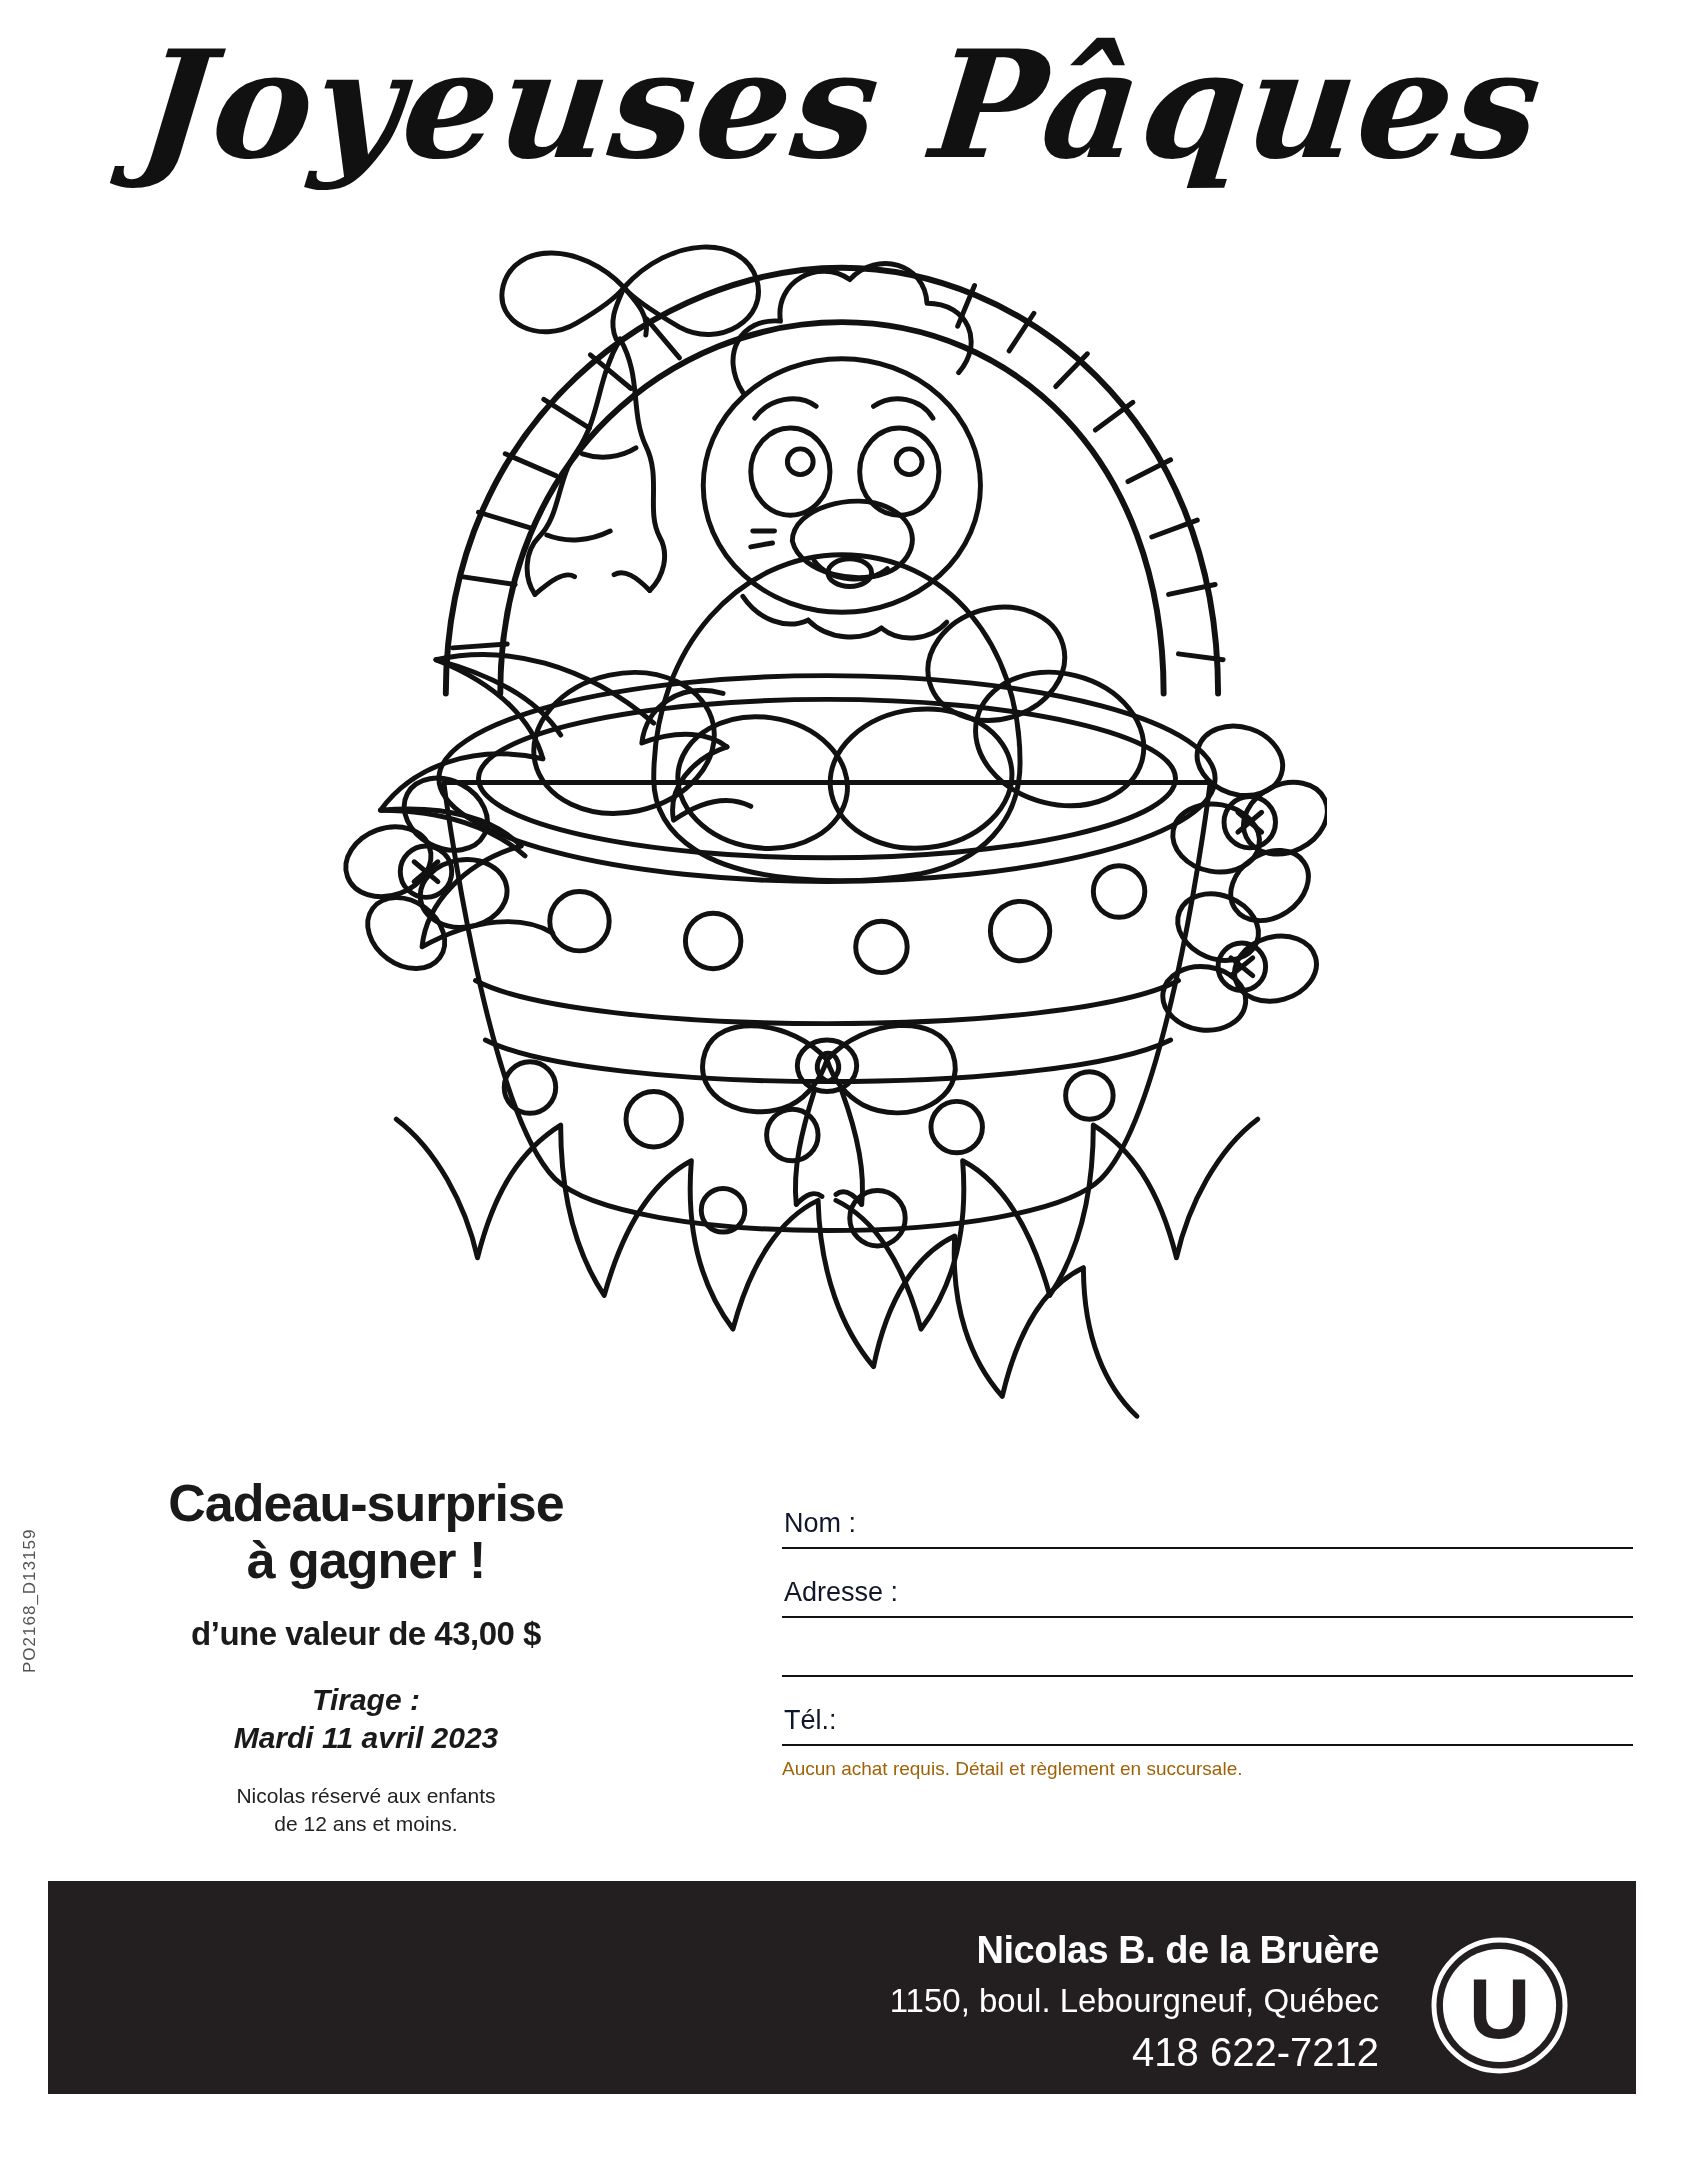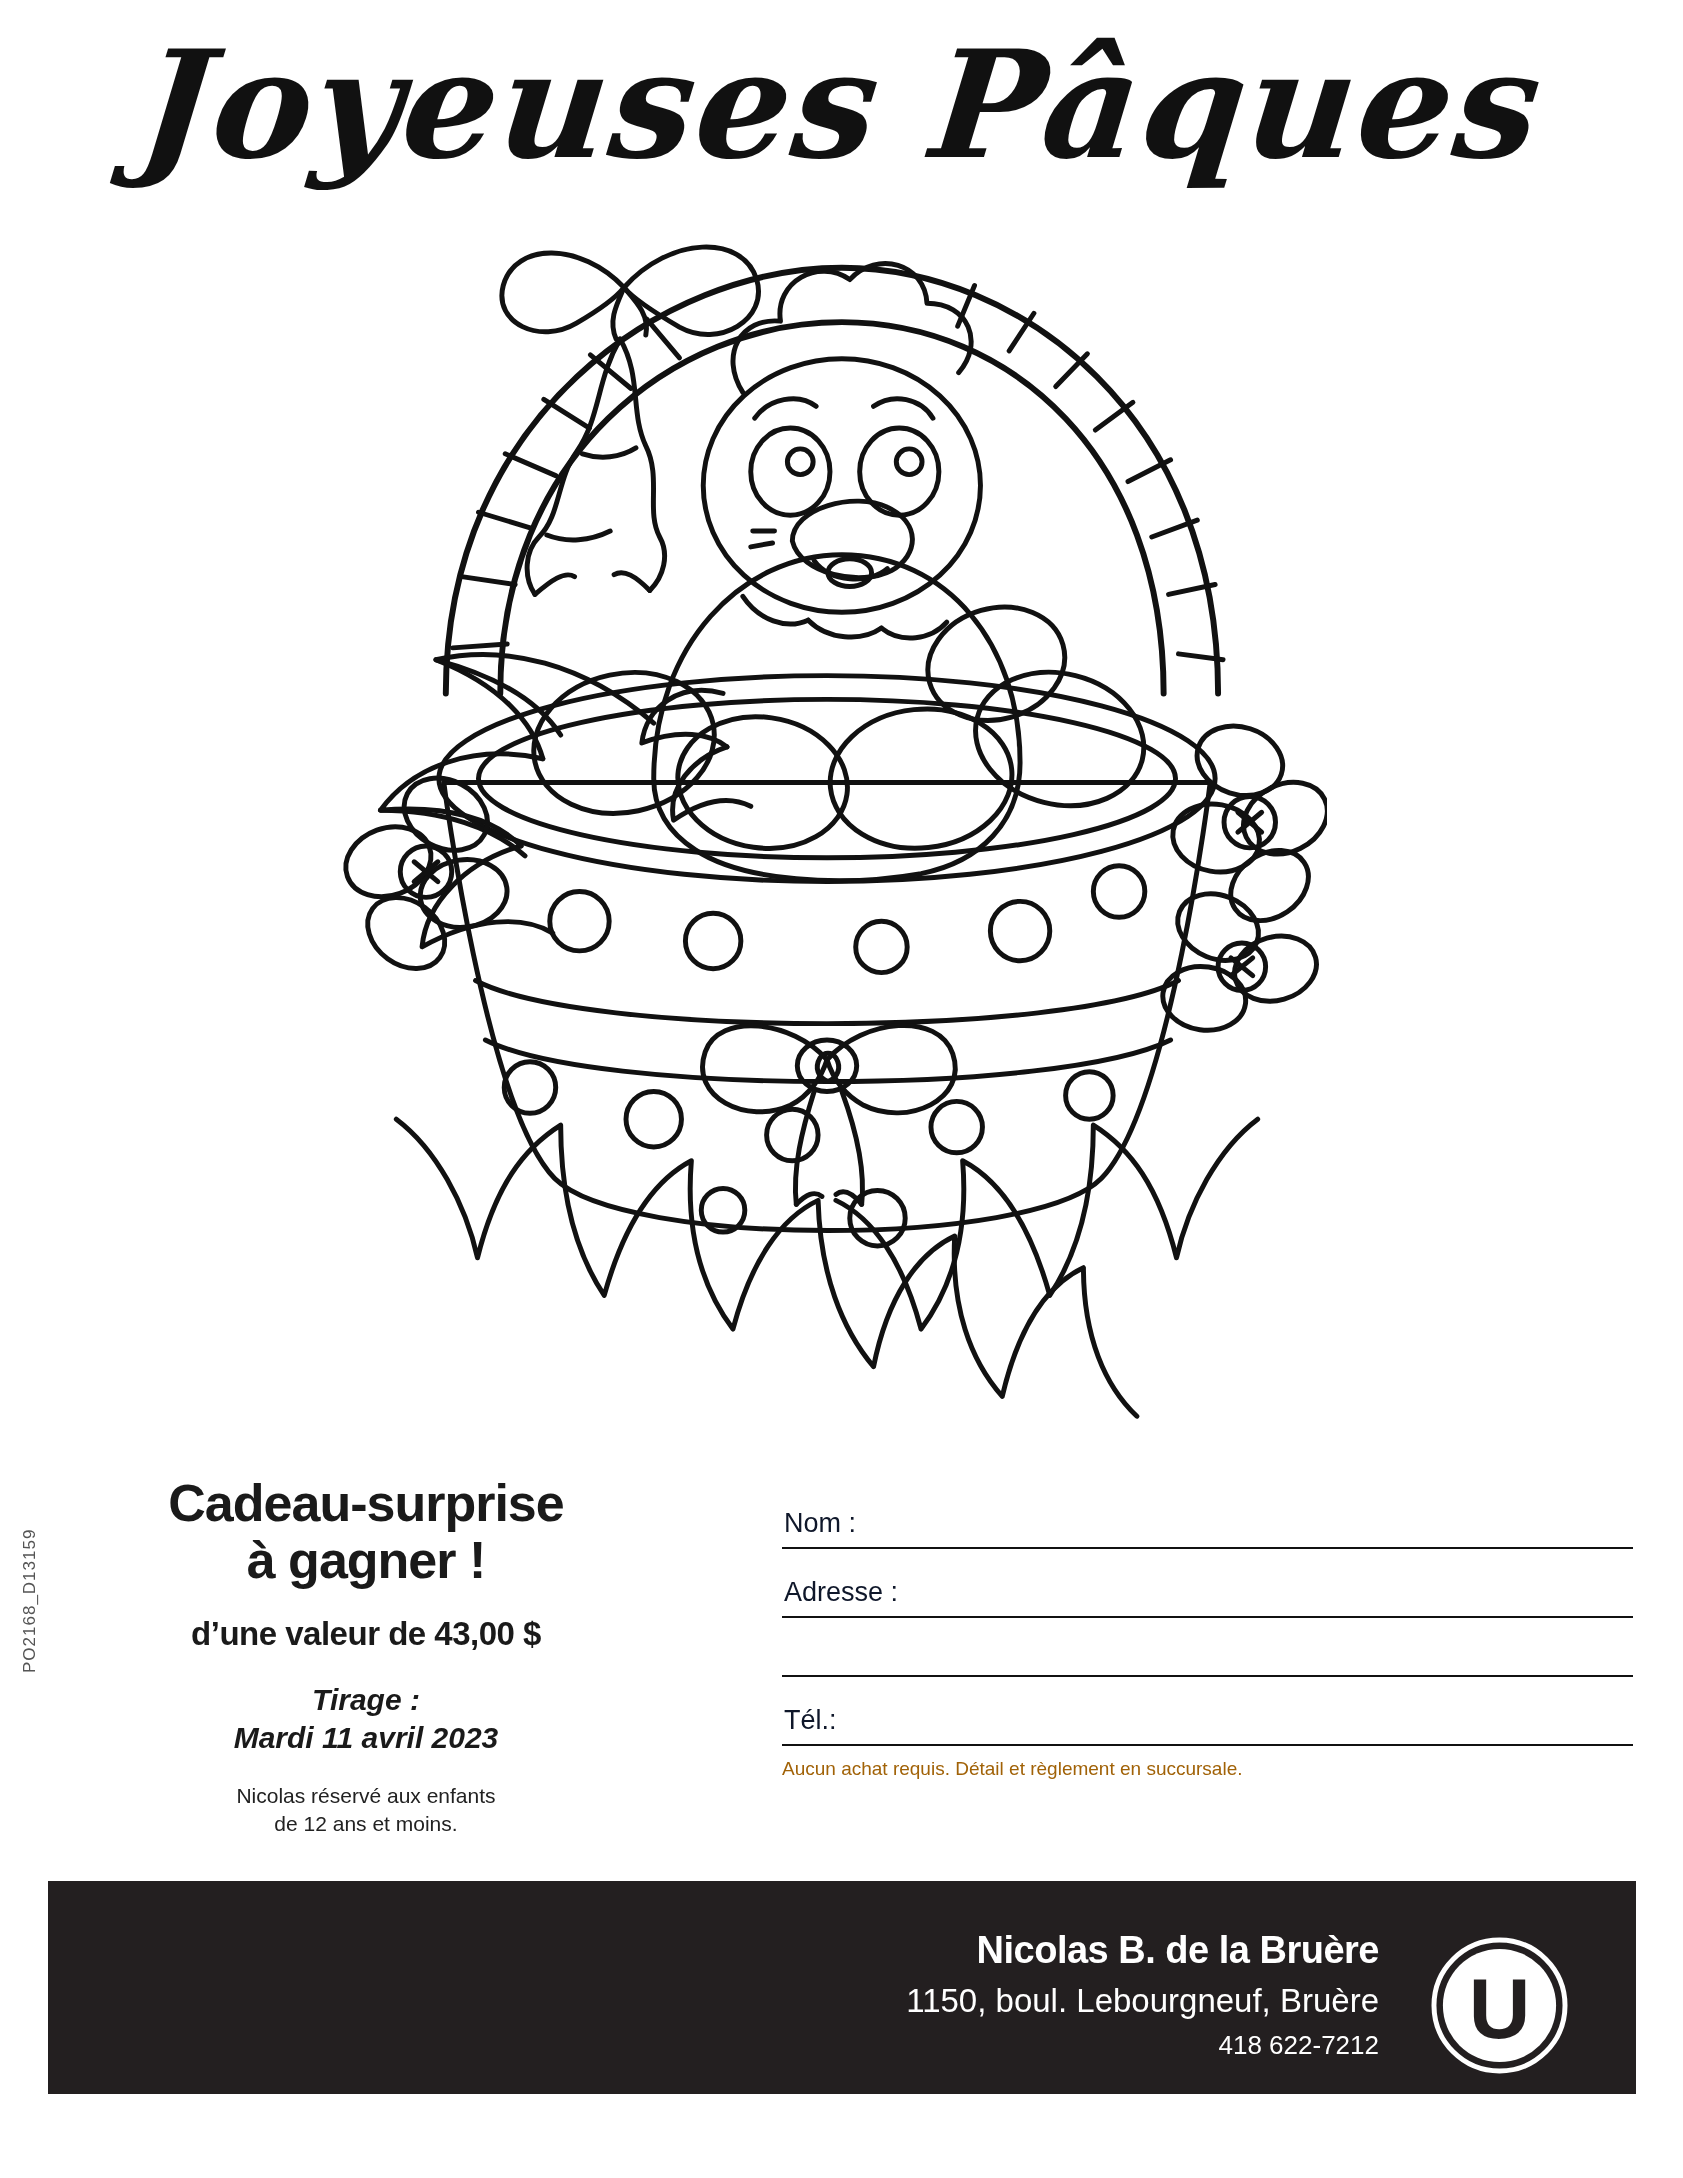--- a/index.html
+++ b/index.html
@@ -136,21 +136,21 @@
     font-size: 38px;
     font-weight: 700;
     letter-spacing: -0.5px;
   }
   .footer-addr {
     margin-top: 10px;
     font-size: 33px;
   }
   .footer-phone {
     margin-top: 10px;
-    font-size: 26px;
+    font-size: 40px;
   }
   .logo {
     position: absolute;
     right: 67px;
     top: 55px;
     width: 139px;
     height: 139px;
   }
   .logo svg { display: block; }
 </style>
@@ -321,21 +321,21 @@
   </div>
   <div class="field">
     <span class="field-label">Tél.:</span>
   </div>
   <div class="legal">Aucun achat requis. Détail et règlement en succursale.</div>
 </div>
 
 <div class="footer">
   <div class="footer-text">
     <div class="footer-name">Nicolas B. de la Bruère</div>
-    <div class="footer-addr">1150, boul. Lebourgneuf, Bruère</div>
+    <div class="footer-addr">1150, boul. Lebourgneuf, Québec</div>
     <div class="footer-phone">418 622-7212</div>
   </div>
   <div class="logo">
     <svg viewBox="0 0 140 140" width="139" height="139">
       <circle cx="70" cy="70" r="66" fill="none" stroke="#ffffff" stroke-width="5"></circle>
       <circle cx="70" cy="70" r="57" fill="#ffffff"></circle>
       <text x="70" y="103" text-anchor="middle" font-family="Liberation Sans, sans-serif" font-size="86" font-weight="700" fill="#231f20">U</text>
     </svg>
   </div>
 </div>

